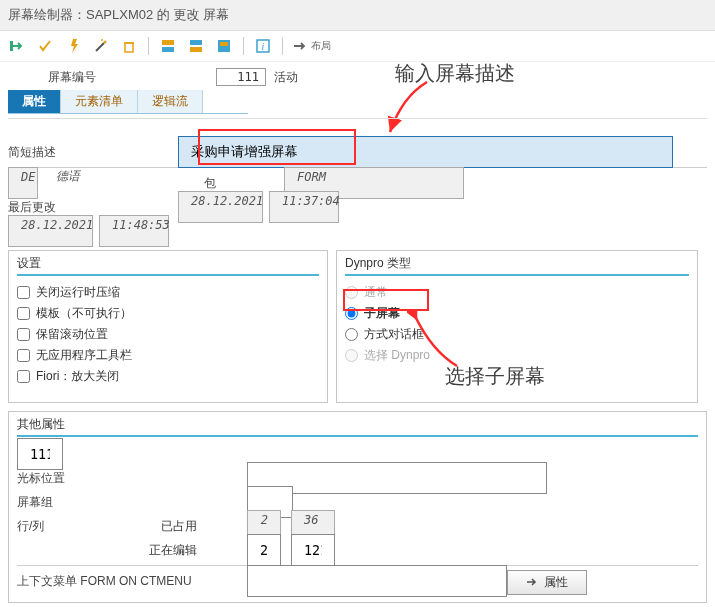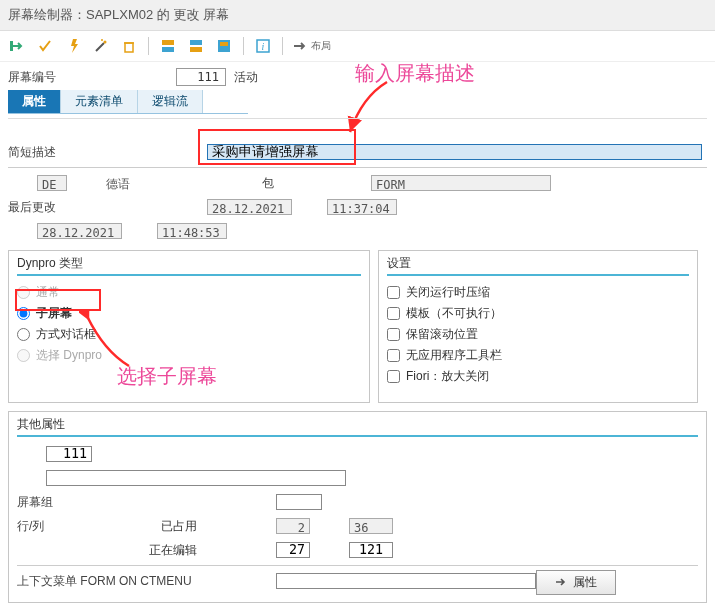--- a/index.html
+++ b/index.html
@@ -31,41 +31,42 @@
     cursor: pointer;
   }
   .tb-sep { width: 1px; height: 18px; background: #ccc; }
   .layout-btn { color: #666; font-size: 10px; display:flex; align-items:center; gap:4px; cursor:pointer;}
   .screen-row {
     padding: 6px 8px 0 8px;
     display: flex;
     align-items: center;
     gap: 8px;
     position: relative;
+    margin-left: 40px;
   }
   .label { color: #444; }
   .value-box {
     border: 1px solid #999;
     background: #fff;
     padding: 1px 6px;
     min-width: 40px;
     text-align: right;
     font-family: monospace;
   }
   .tabs {
     display: flex;
     margin-top: 4px;
     margin-left: 8px;
     border-bottom: 1px solid #96c3e0;
     width: 240px;
   }
   .tab {
     padding: 3px 14px;
     font-size: 12px;
-    color: #0c4a6e;
+    color: #a16207;
     cursor: pointer;
     background: #e8f2f9;
     border-right: 1px solid #b7d4e6;
   }
   .tab.active {
     background: #1976b5;
     color: #fff;
     font-weight: bold;
   }
   .panel {
@@ -77,27 +78,26 @@
   .form-row {
     display: flex;
     align-items: center;
     margin: 2px 0;
     height: 22px;
   }
   .form-row .flabel { width: 170px; color: #444; }
   .input {
     border: 1px solid #888;
     background: #fff;
-    padding: 1px 4px;
+    padding: 1px 12px;
     font-family: monospace;
-    height: 16px;
+    height: 32px;
     line-height: 16px;
-    margin-left: 29px;
-  }
-  .input.ro { background: #f0f0f0; border-color:#aaa; color:#555;}
+  }
+  .input.ro { background: #f0f0f0; border-color:#aaa; color:#555;font-style:italic;}
   .groups { display:flex; gap:8px; margin:8px; }
   .groupbox {
     border: 1px solid #c6c6c6;
     padding: 4px 8px 8px 8px;
   }
   .gb-title {
     font-size: 12px;
     color: #333;
     border-bottom: 2px solid #4cb5d6;
     padding-bottom: 2px;
@@ -119,21 +119,21 @@
     float: right;
     border: 1px solid #999;
     background: linear-gradient(#fdfdfd,#e6e6e6);
     padding: 3px 18px;
     display:flex; align-items:center; gap:6px;
     cursor:pointer;
     margin-top: 2px;
   }
   .annot {
     position: absolute;
-    color: #ec4899;
+    color: #404040;
     font-size: 20px;
     font-family: "KaiTi","STKaiti",serif;
     pointer-events: none;
   }
   .redbox {
     position: absolute;
     border: 2px solid #ff2a2a;
     pointer-events: none;
   }
   svg { display:block; }
@@ -254,20 +254,43 @@
     <span class="input ro" style="width:70px">11:37:04</span>
   </div>
   <div class="form-row">
     <span class="input ro" style="width:85px">28.12.2021</span>
     <span style="width:6px"></span>
     <span class="input ro" style="width:70px">11:48:53</span>
   </div>
 </div>
 
 <div class="groups">
+  <div class="groupbox" style="width:320px;">
+    <div class="gb-title">设置</div>
+    <label class="check-row">
+        <input type="checkbox" style="">
+        <span>关闭运行时压缩</span>
+      </label>
+    <label class="check-row">
+        <input type="checkbox" style="">
+        <span>模板（不可执行）</span>
+      </label>
+    <label class="check-row">
+        <input type="checkbox" style="">
+        <span>保留滚动位置</span>
+      </label>
+    <label class="check-row">
+        <input type="checkbox" style="">
+        <span>无应用程序工具栏</span>
+      </label>
+    <label class="check-row">
+        <input type="checkbox" style="">
+        <span>Fiori：放大关闭</span>
+      </label>
+  </div>
   <div class="groupbox" style="width:362px; position:relative;">
     <div class="gb-title">Dynpro 类型</div>
     <div class="redbox" style="left:6px; top:38px; width:86px; height:22px;"></div>
     <label class="radio-row disabled">
         <input type="radio" name="dt" disabled="" style="">
         <span>通常</span>
       </label>
     <label class="radio-row">
         <input type="radio" name="dt" checked="" style="">
         <span style="font-weight:bold">子屏幕</span>
@@ -284,51 +307,29 @@
       <defs>
           <marker id="ah2" markerWidth="8" markerHeight="8" refX="2" refY="3" orient="auto">
             <path d="M6 0L0 3L6 6z" fill="#ff2a2a"></path>
           </marker>
         </defs>
       <path d="M50 55 Q25 40 8 5" stroke="#ff2a2a" stroke-width="2.5" fill="none" marker-end="url(#ah2)"></path>
     </svg>
     <span class="annot" style="left:108px; top:112px;">选择子屏幕</span>
     <div style="height:28px"></div>
   </div>
-  <div class="groupbox" style="width:320px;">
-    <div class="gb-title">设置</div>
-    <label class="check-row">
-        <input type="checkbox" style="">
-        <span>关闭运行时压缩</span>
-      </label>
-    <label class="check-row">
-        <input type="checkbox" style="">
-        <span>模板（不可执行）</span>
-      </label>
-    <label class="check-row">
-        <input type="checkbox" style="">
-        <span>保留滚动位置</span>
-      </label>
-    <label class="check-row">
-        <input type="checkbox" style="">
-        <span>无应用程序工具栏</span>
-      </label>
-    <label class="check-row">
-        <input type="checkbox" style="">
-        <span>Fiori：放大关闭</span>
-      </label>
-  </div>
 </div>
 
 <div class="other-box">
   <div class="gb-title">其他属性</div>
   <div class="form-row">
     <input class="input" style="width: 46px; text-align: right;" value="111">
   </div>
   <div class="form-row">
+    <span class="flabel" style="width:230px">光标位置</span>
     <input class="input" style="width: 300px;">
   </div>
   <div class="form-row">
     <span class="flabel" style="width:230px">屏幕组</span>
     <input class="input" style="width: 46px;">
   </div>
   <div class="form-row">
     <span class="flabel" style="width:130px">行/列</span>
     <span style="width:60px; text-align:right; padding-right:10px">已占用</span>
     <span style="width:40px"></span>

